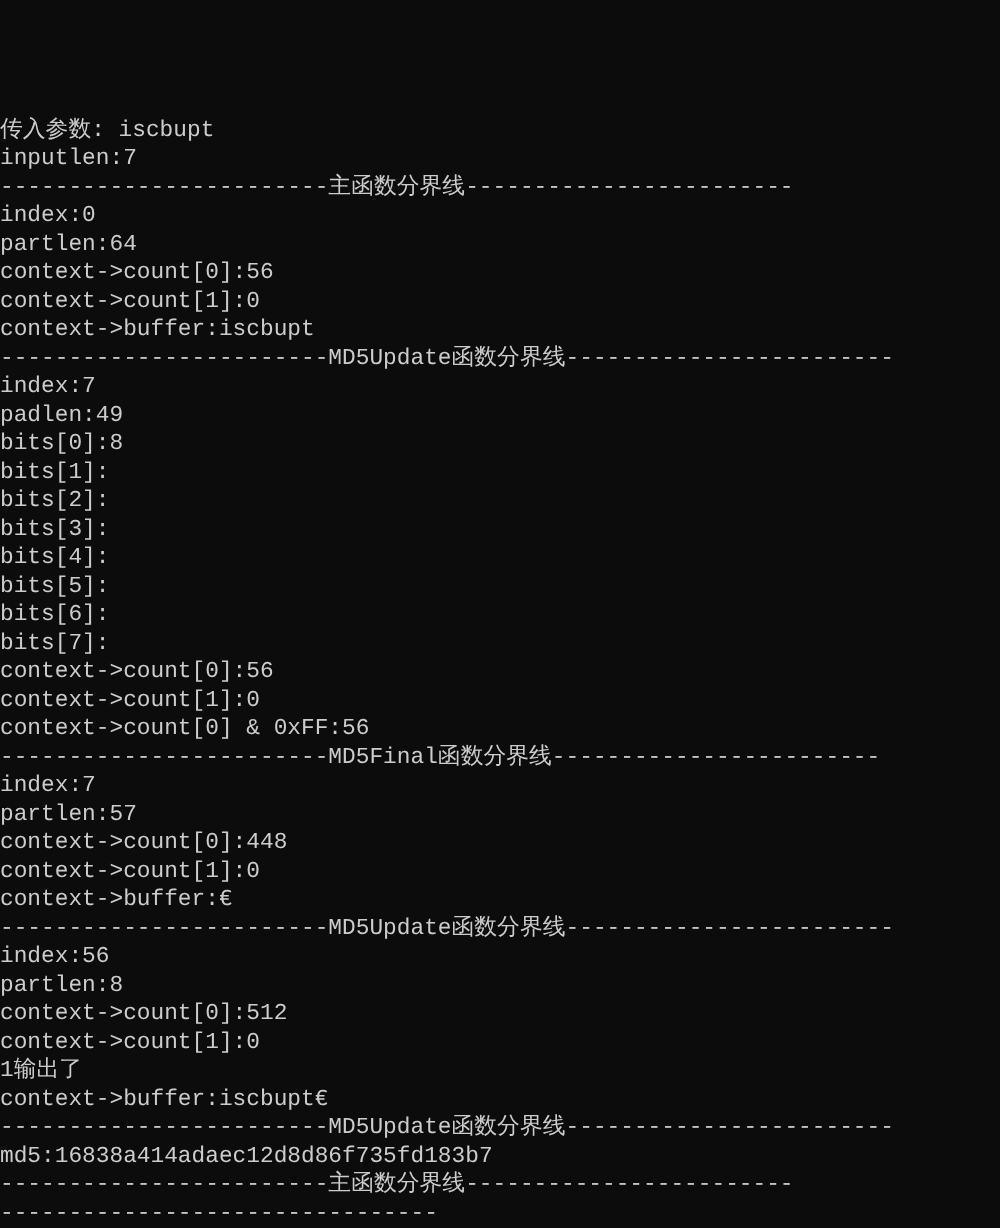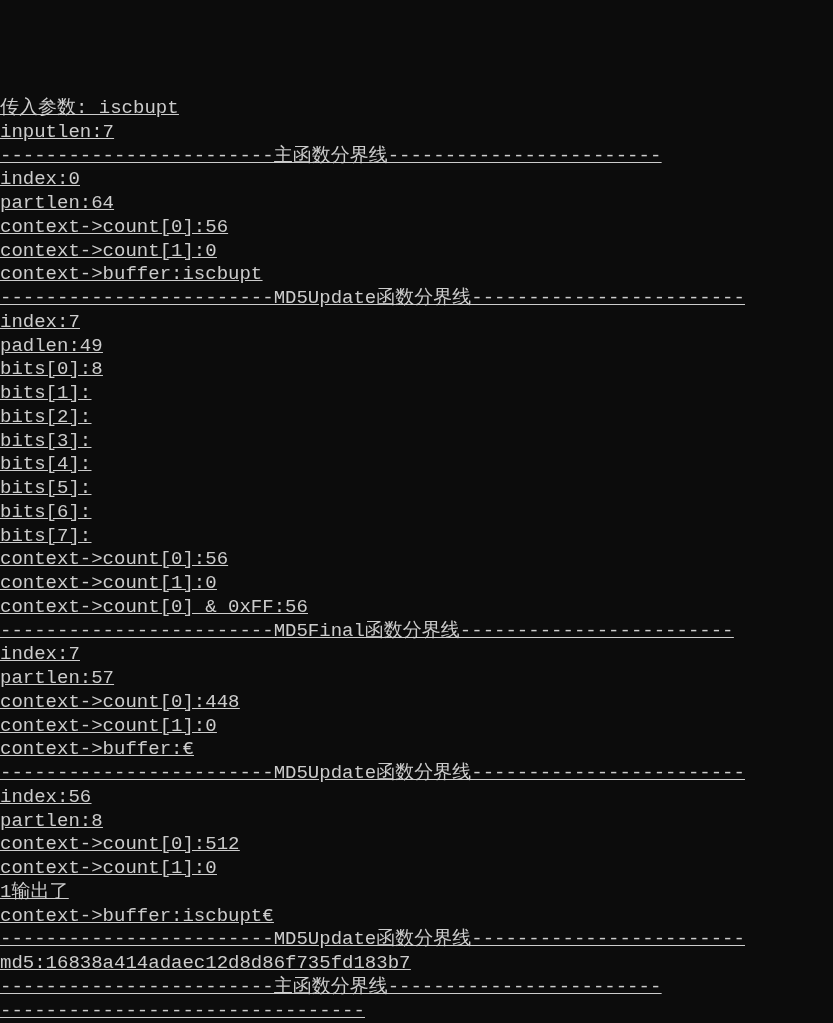--- a/index.html
+++ b/index.html
@@ -1,19 +1,18 @@
 <!DOCTYPE html>
 <html><head>
   <meta charset="utf-8">
   <style>
     * {
       margin: 0;
       padding: 0;
       box-sizing: border-box;
-      text-decoration: underline;
     }
     body {
       background: #0c0c0c;
       color: #cccccc;
       font-family: "NSimSun", "SimSun", "Consolas", "Courier New", monospace;
       font-size: 19px;
       line-height: 1.25;
       padding: 2px 0;
       width: 833px;
       white-space: pre;

